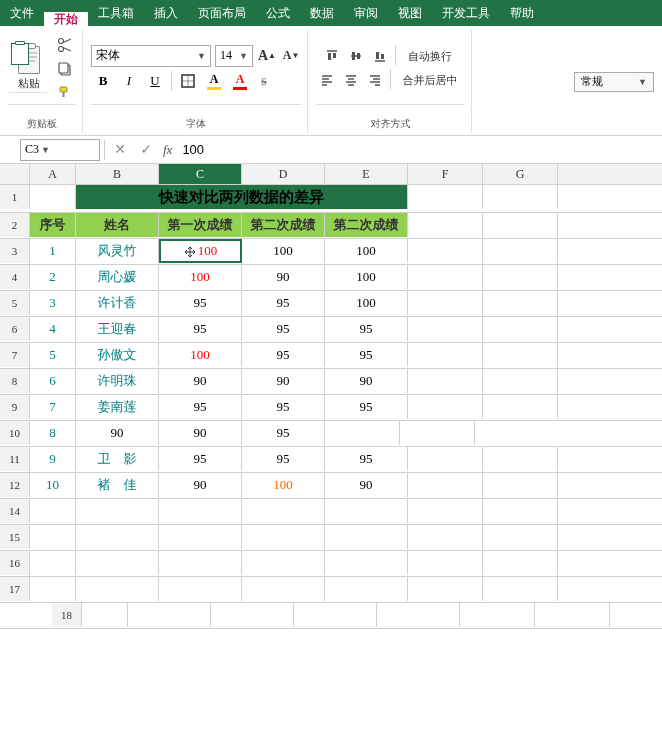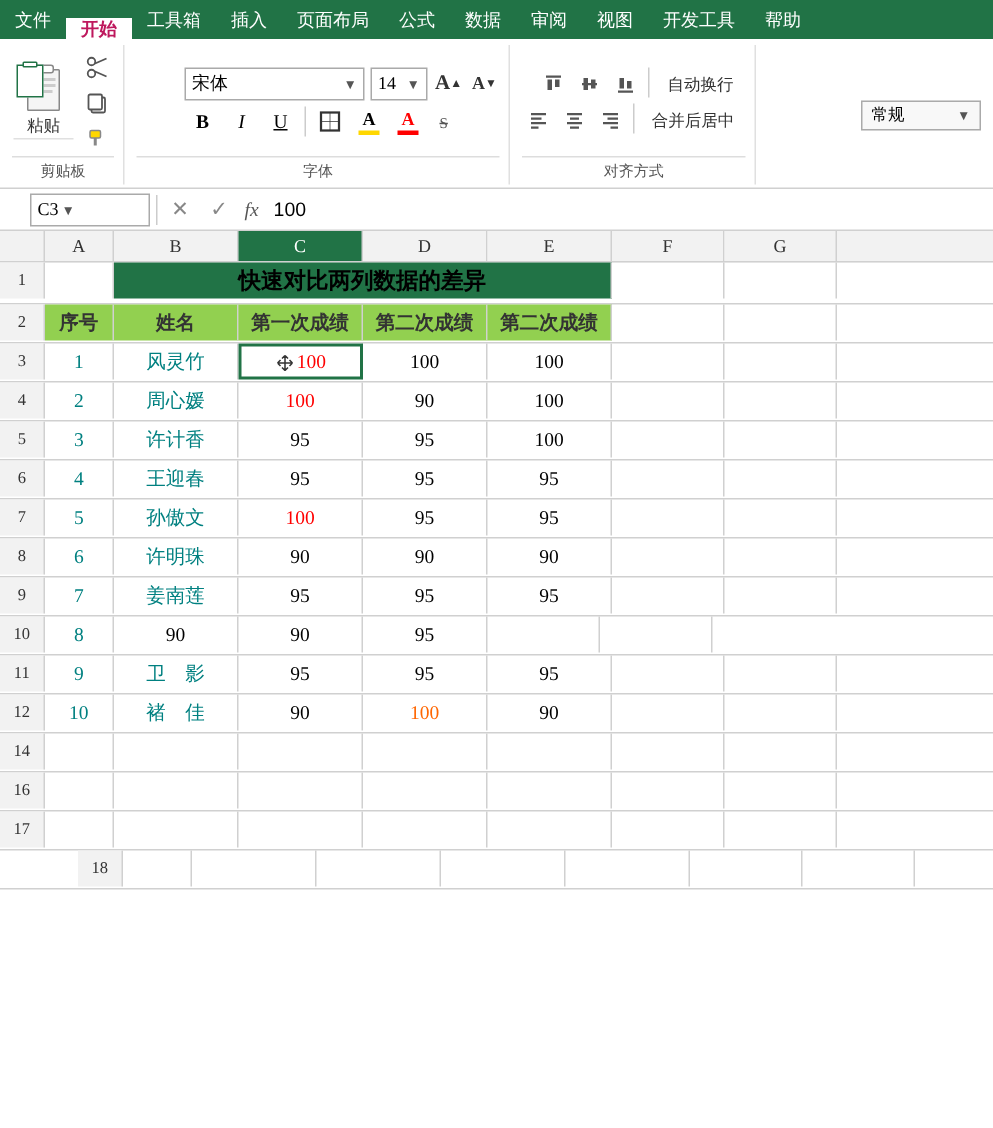--- a/index.html
+++ b/index.html
@@ -37,21 +37,21 @@
       border-right: 1px solid #e0e0e0;
       padding: 2px 6px 2px 4px;
       min-width: 60px;
       align-items: center;
     }
     .ribbon-group:last-child { border-right: none; }
     .ribbon-group-label {
       font-size: 10px;
       color: #555;
       margin-top: auto;
-      padding-top: 2px;
+      padding-top: 12px;
       border-top: 1px solid #ddd;
       width: 100%;
       text-align: center;
     }
     .ribbon-group-content {
       display: flex;
       gap: 2px;
       align-items: center;
       flex: 1;
     }
@@ -69,21 +69,20 @@
       border-radius: 2px;
       font-size: 11px;
       color: #333;
     }
 
     
     .font-group-content {
       display: flex;
       flex-direction: column;
       gap: 3px;
-      margin-left: 32px;
     }
     .font-row1 {
       display: flex;
       align-items: center;
       gap: 4px;
     }
     .font-name-box {
       width: 120px;
       height: 22px;
       border: 1px solid #aaa;
@@ -435,21 +434,21 @@
             <svg width="16" height="16" viewBox="0 0 16 16">
                 <text x="3" y="12" font-size="10" fill="#555" font-family="serif" text-decoration="line-through">S</text>
               </svg>
           </div>
         </div>
       </div>
       <div class="ribbon-group-label">字体</div>
     </div>
 
     <div class="ribbon-group" style="min-width:155px;">
-      <div class="align-group-content" style="flex:1; justify-content:center; align-items:flex-end;">
+      <div class="align-group-content" style="flex:1; justify-content:center; align-items:center;">
         <div class="align-row">
 
           <div class="icon-box">
             <svg width="16" height="16" viewBox="0 0 16 16">
                 <line x1="3" y1="3" x2="13" y2="3" stroke="#555" stroke-width="1.5"></line>
                 <rect x="4" y="5" width="3" height="7" fill="#555"></rect>
                 <rect x="9" y="5" width="3" height="5" fill="#555"></rect>
               </svg>
           </div>
 
@@ -682,20 +681,30 @@
       <div class="row-num">14</div>
       <div class="cell col-a"></div>
         <div class="cell col-b"></div>
         <div class="cell col-c"></div>
         <div class="cell col-d"></div>
         <div class="cell col-e"></div>
         <div class="cell col-f"></div>
         <div class="cell col-g"></div>
     </div>
     <div class="sheet-row" style="height:26px;">
+      <div class="row-num">15</div>
+      <div class="cell col-a"></div>
+        <div class="cell col-b"></div>
+        <div class="cell col-c"></div>
+        <div class="cell col-d"></div>
+        <div class="cell col-e"></div>
+        <div class="cell col-f"></div>
+        <div class="cell col-g"></div>
+    </div>
+    <div class="sheet-row" style="height:26px;">
       <div class="row-num">16</div>
       <div class="cell col-a"></div>
         <div class="cell col-b"></div>
         <div class="cell col-c"></div>
         <div class="cell col-d"></div>
         <div class="cell col-e"></div>
         <div class="cell col-f"></div>
         <div class="cell col-g"></div>
     </div>
     <div class="sheet-row" style="height:26px;">

